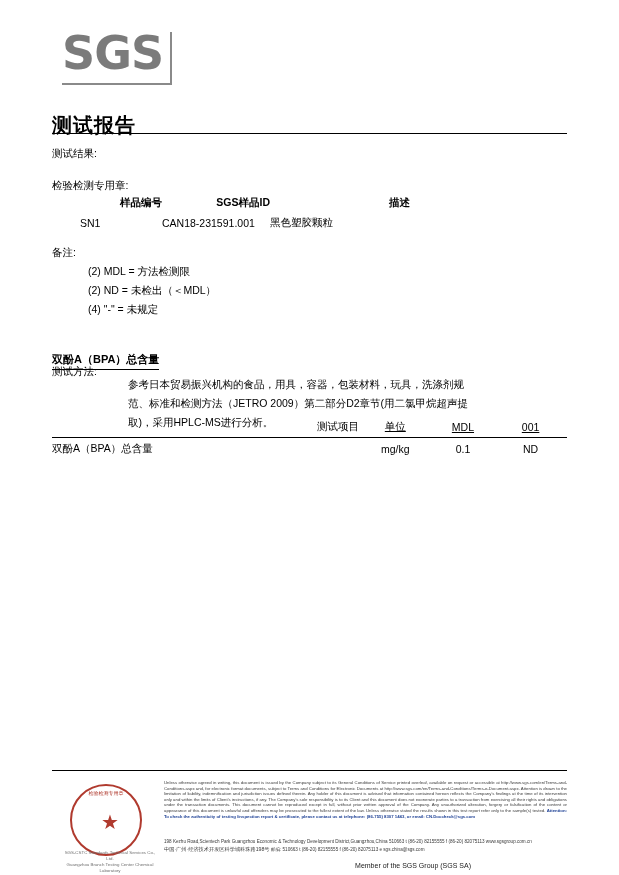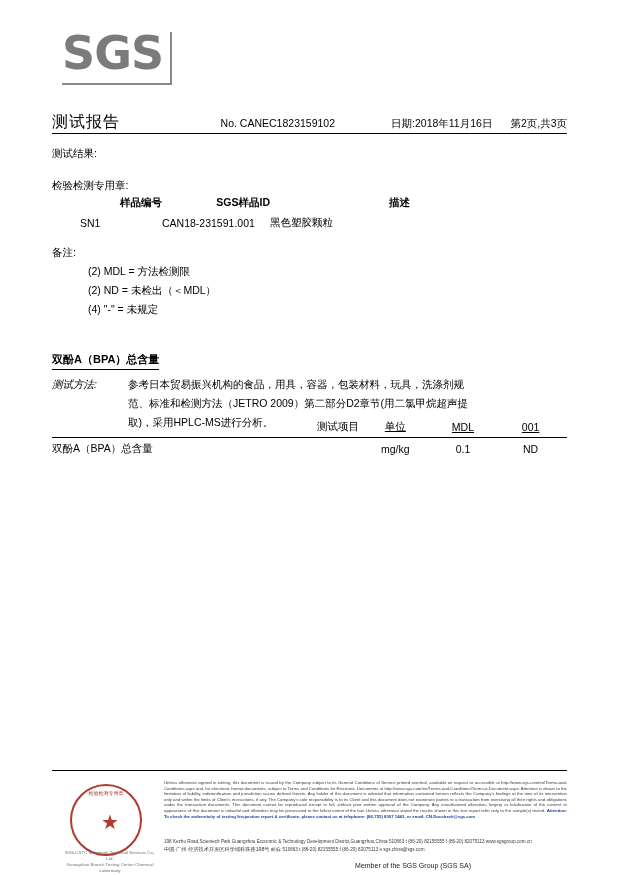--- a/index.html
+++ b/index.html
@@ -57,22 +57,22 @@
 
   .title-row {
     position: absolute;
     left: 52px;
     top: 112px;
     width: 515px;
     display: flex;
     align-items: baseline;
   }
   .doc-title {
-    font-size: 16px;
-    font-weight: normal;
+    font-size: 20px;
+    font-weight: bold;
     letter-spacing: 1px;
   }
   .title-meta {
     margin-left: auto;
     display: flex;
     align-items: baseline;
     font-size: 10.5px;
   }
   .title-meta .no {
     margin-right: 56px;
@@ -132,21 +132,21 @@
   .section-head {
     position: absolute;
     left: 52px;
     top: 352px;
     font-size: 11px;
     font-weight: bold;
     border-bottom: 1px solid #000;
     padding-bottom: 2px;
   }
 
-  .method-label { left: 52px; top: 375px; font-style: italic; }
+  .method-label { left: 52px; top: 362px; }
   .method-text {
     position: absolute;
     left: 128px;
     top: 375px;
     width: 350px;
     font-size: 10.5px;
     line-height: 19px;
   }
 
   
@@ -273,25 +273,20 @@
 <div class="page">
 
   <div class="logo-wrap">
     <div class="logo-text">SGS</div>
   </div>
   <div class="logo-rule"></div>
   <div class="logo-tick"></div>
 
   <div class="title-row">
     <div class="doc-title">测试报告</div>
-    <div class="title-meta">
-      <span class="no">No. CANEC1823159102</span>
-      <span class="date">日期:2018年11月16日</span>
-      <span class="pg">第2页,共3页</span>
-    </div>
   </div>
   <div class="hdr-rule"></div>
 
   <div class="blk results-label">测试结果:</div>
   <div class="blk sample-desc">检验检测专用章:</div>
 
   <table class="sample-tbl">
     <thead>
       <tr>
         <th class="col-no">样品编号</th>

